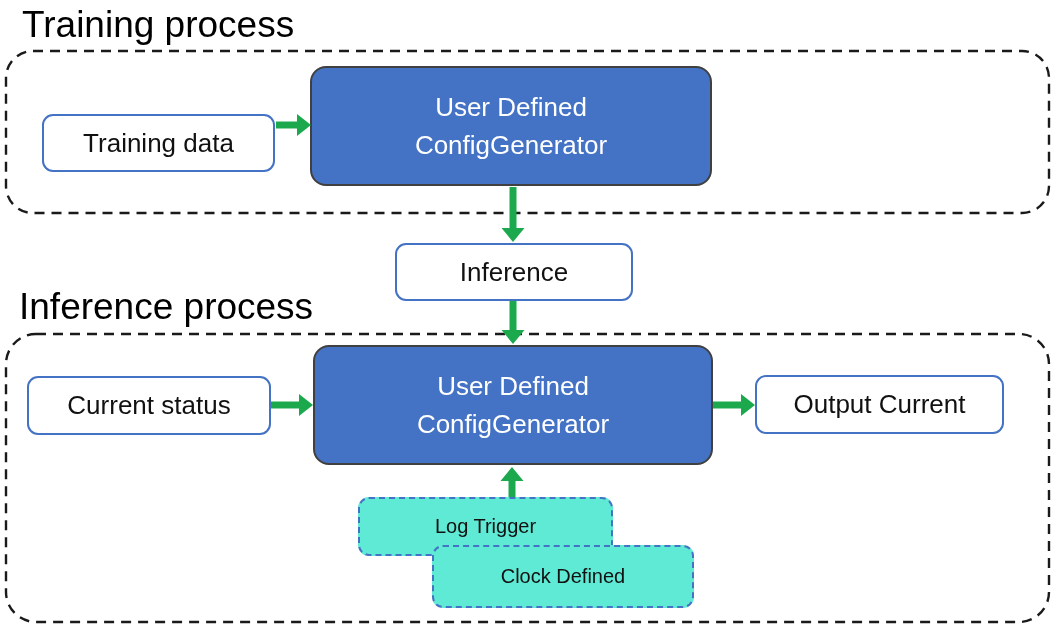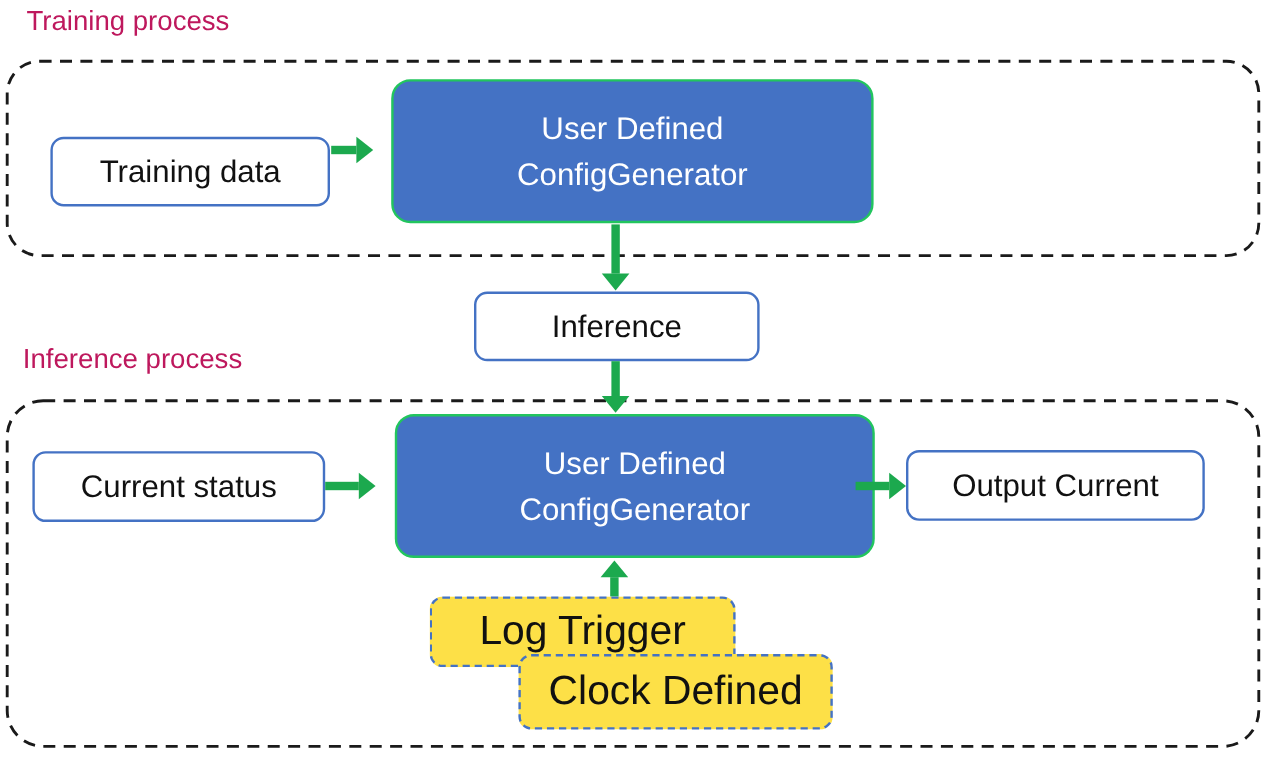--- a/index.html
+++ b/index.html
@@ -20,56 +20,55 @@
     left: 0; top: 0;
     width: 1057px;
     height: 631px;
   }
   #boundary-layer { z-index: 0; }
   #box-layer     { z-index: 1; }
   #arrow-layer   { z-index: 2; pointer-events: none; }
 
   .section-label {
     position: absolute;
-    color: #be185d;
-    font-size: 23px;
+    color: #000000;
+    font-size: 37px;
     white-space: nowrap;
   }
   .node {
     position: absolute;
     box-sizing: border-box;
     display: flex;
     align-items: center;
     justify-content: center;
     text-align: center;
     white-space: nowrap;
   }
   .io-box {
     background: #ffffff;
     border: 2px solid #4472C4;
     border-radius: 11px;
     color: #111111;
     font-size: 26px;
   }
   .blue-box {
     background: #4472C4;
-    border: 2px solid #22c55e;
+    border: 2px solid #404040;
     border-radius: 16px;
     color: #ffffff;
     font-size: 26px;
     flex-direction: column;
     line-height: 38px;
-    margin-left: 16px;
   }
   .trigger-box {
-    background: #fde047;
+    background: #5eead4;
     border: 2px dashed #4472C4;
     border-radius: 11px;
     color: #111111;
-    font-size: 34px;
+    font-size: 20px;
     align-items: center;
   }
 
   #training-data-box   { left: 42px;  top: 97px;  width: 233px; height: 58px; margin-top: 17px; }
   #training-generator  { left: 310px; top: 66px;  width: 402px; height: 120px; }
   #checkpoint-box      { left: 395px; top: 243px; width: 238px; height: 58px; }
   #current-status-box  { left: 27px;  top: 376px; width: 244px; height: 59px; }
   #inference-generator { left: 313px; top: 345px; width: 400px; height: 120px; }
   #output-config-box   { left: 755px; top: 375px; width: 249px; height: 59px; }
   #log-trigger-box     { left: 358px; top: 497px; width: 255px; height: 59px; }

